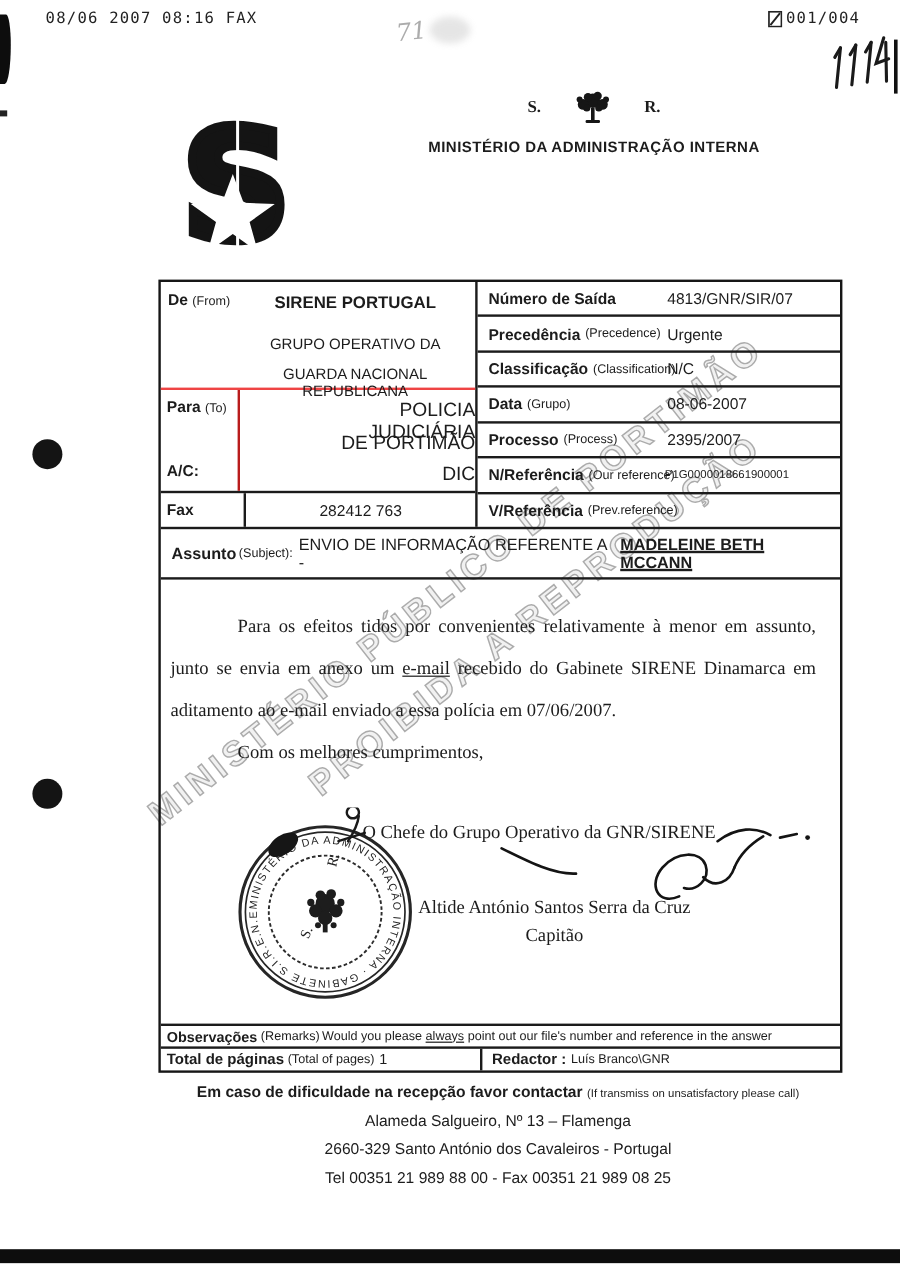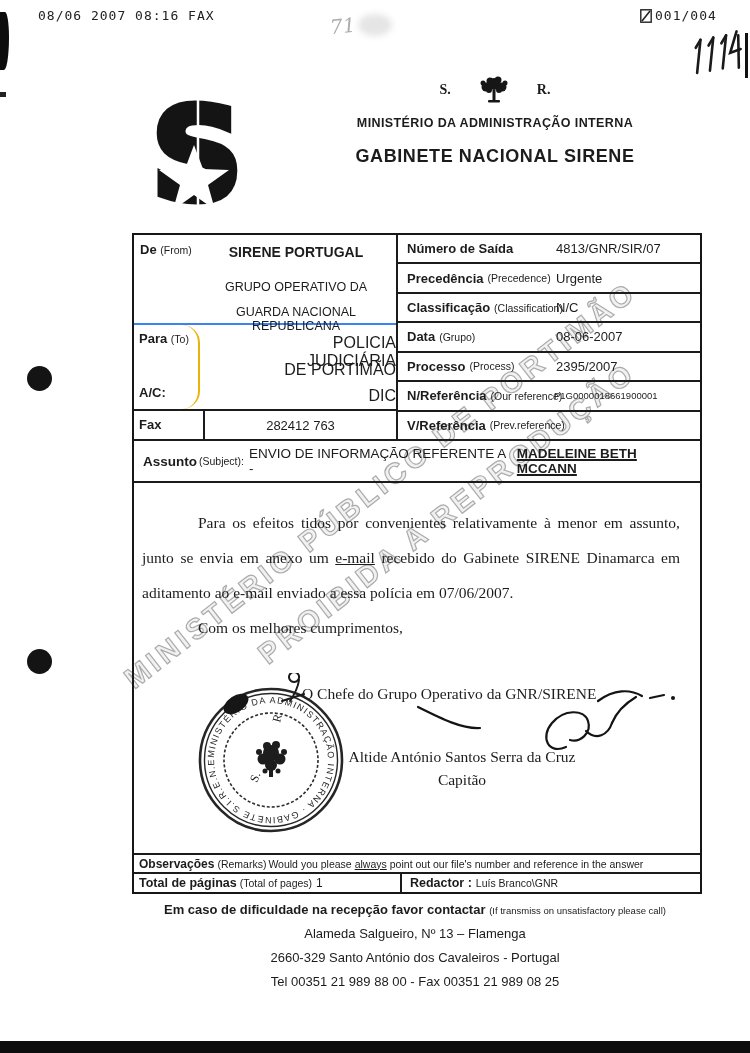--- a/index.html
+++ b/index.html
@@ -42,29 +42,29 @@
   .ministry{position:absolute;left:300px;top:116px;width:390px;text-align:center;
             font-weight:bold;font-size:12.5px;letter-spacing:.4px;}
   .office{position:absolute;left:300px;top:146px;width:390px;text-align:center;
           font-weight:bold;font-size:18px;letter-spacing:.6px;}
 
   
   .doc-table{position:absolute;left:132px;top:233px;width:566px;z-index:1;
              border:2.5px solid #161616;background:transparent;font-size:13px;}
   .tt{display:flex;border-bottom:2px solid #1b1b1b;}
   .left-col{width:262px;border-right:2px solid #1b1b1b;display:flex;flex-direction:column;}
-  .de-cell{height:88px;border-bottom:2px solid #3b82f6;position:relative;}
+  .de-cell{height:88px;border-bottom:2px solid #ef4444;position:relative;}
   .cell-label{position:absolute;top:7px;left:6px;font-weight:bold;font-size:13px;}
   .cell-label .en{font-weight:normal;font-size:10.5px;}
   .org-wrap{position:absolute;left:64px;right:2px;top:0;bottom:0;text-align:center;}
   .org1{position:absolute;top:9px;width:100%;font-weight:bold;font-size:14px;}
   .org2{position:absolute;top:45px;width:100%;font-size:12.5px;}
   .org3{position:absolute;top:70px;width:100%;font-size:12.5px;}
   .para-cell{height:84px;border-bottom:2px solid #1b1b1b;display:flex;}
-  .pl{width:64px;border-right:2px solid #eab308;position:relative;border-radius:18px;}
+  .pl{width:64px;border-right:2px solid #b91c1c;position:relative;}
   .pl .lab1{position:absolute;top:6px;left:5px;font-weight:bold;}
   .pl .lab1 .en{font-weight:normal;font-size:10.5px;}
   .pl .lab2{position:absolute;top:60px;left:5px;font-weight:bold;}
   .pv{flex:1;position:relative;text-align:right;font-size:16px;margin-left:42px;}
   .pv .d1{position:absolute;top:9px;width:100%;}
   .pv .d2{position:absolute;top:36px;width:100%;}
   .pv .d3{position:absolute;top:62px;width:100%;}
   .fax-row{height:28px;display:flex;}
   .fl{width:64px;border-right:2px solid #1b1b1b;padding:6px 0 0 5px;font-weight:bold;}
   .fv{flex:1;text-align:center;padding-top:7px;font-size:13px;}
@@ -186,21 +186,20 @@
           <circle cx="12" cy="15" r="3"></circle>
             <circle cx="22" cy="15" r="3"></circle>
           <rect x="15.5" y="15" width="3" height="11"></rect>
           <rect x="11" y="25" width="12" height="2.5" rx="1"></rect>
         </g>
       </svg>
       <span>R.</span>
     </span>
   </div>
   <div class="ministry">MINISTÉRIO DA ADMINISTRAÇÃO INTERNA</div>
-  <div class="office">GABINETE NACIONAL SIRENE</div>
 
   <div class="doc-table">
     <div class="tt">
       <div class="left-col">
         <div class="de-cell">
           <div class="cell-label"><span>De</span>
             <span class="en">(From)</span></div>
           <div class="org-wrap">
             <div class="org1">SIRENE PORTUGAL</div>
             <div class="org2">GRUPO OPERATIVO DA</div>

